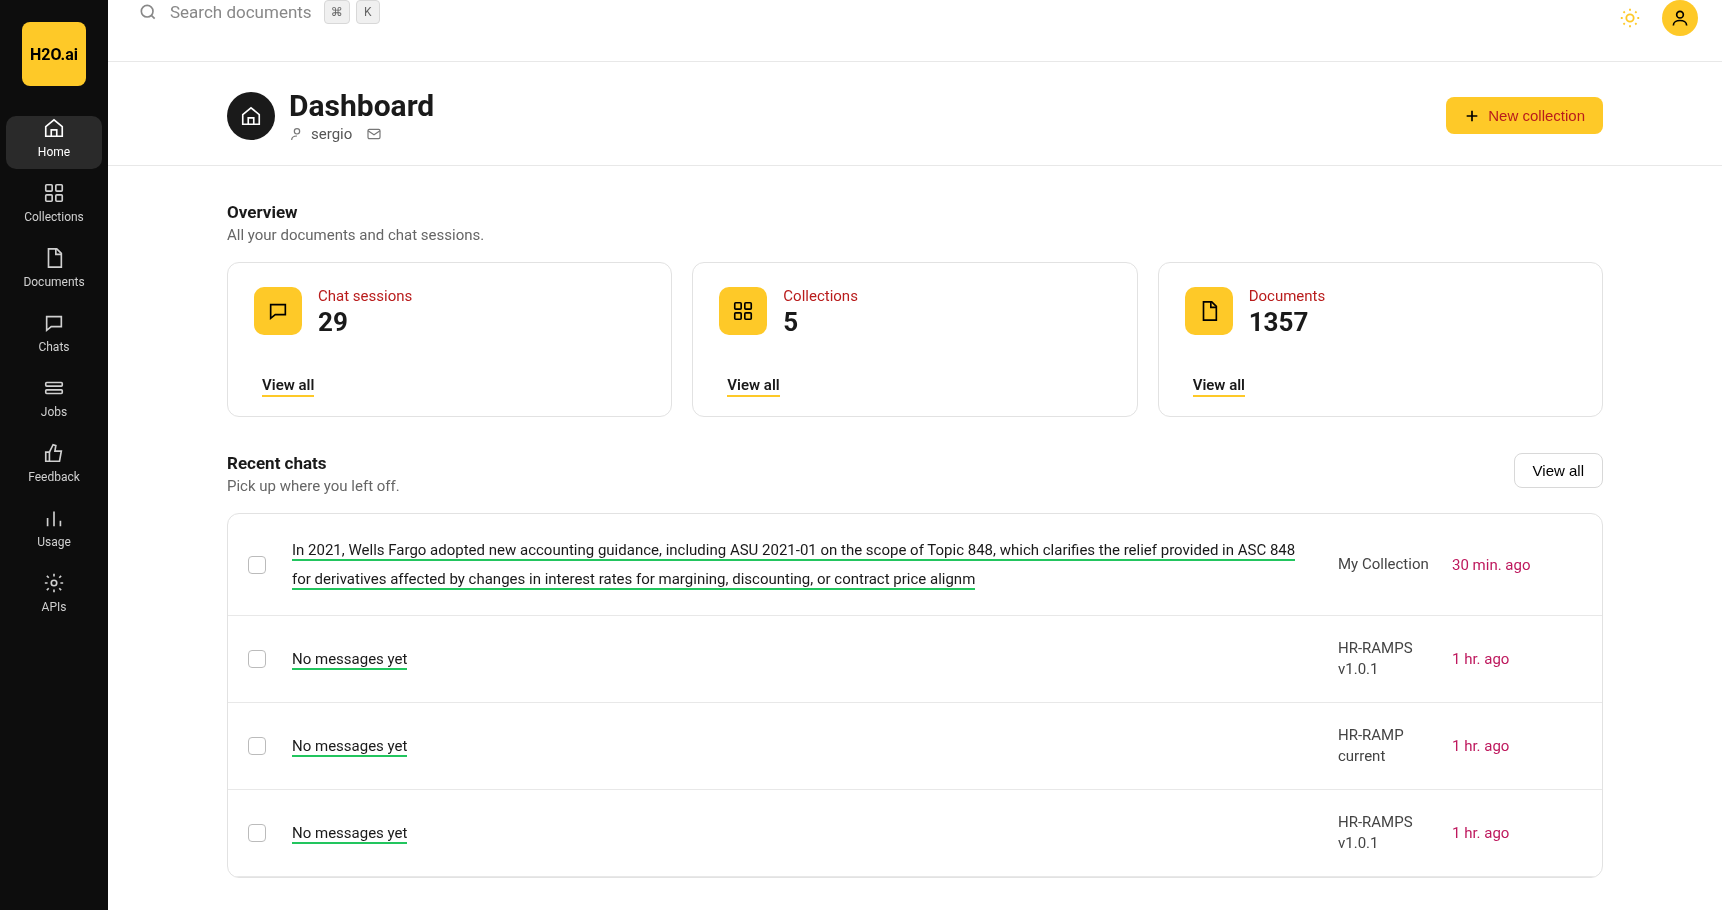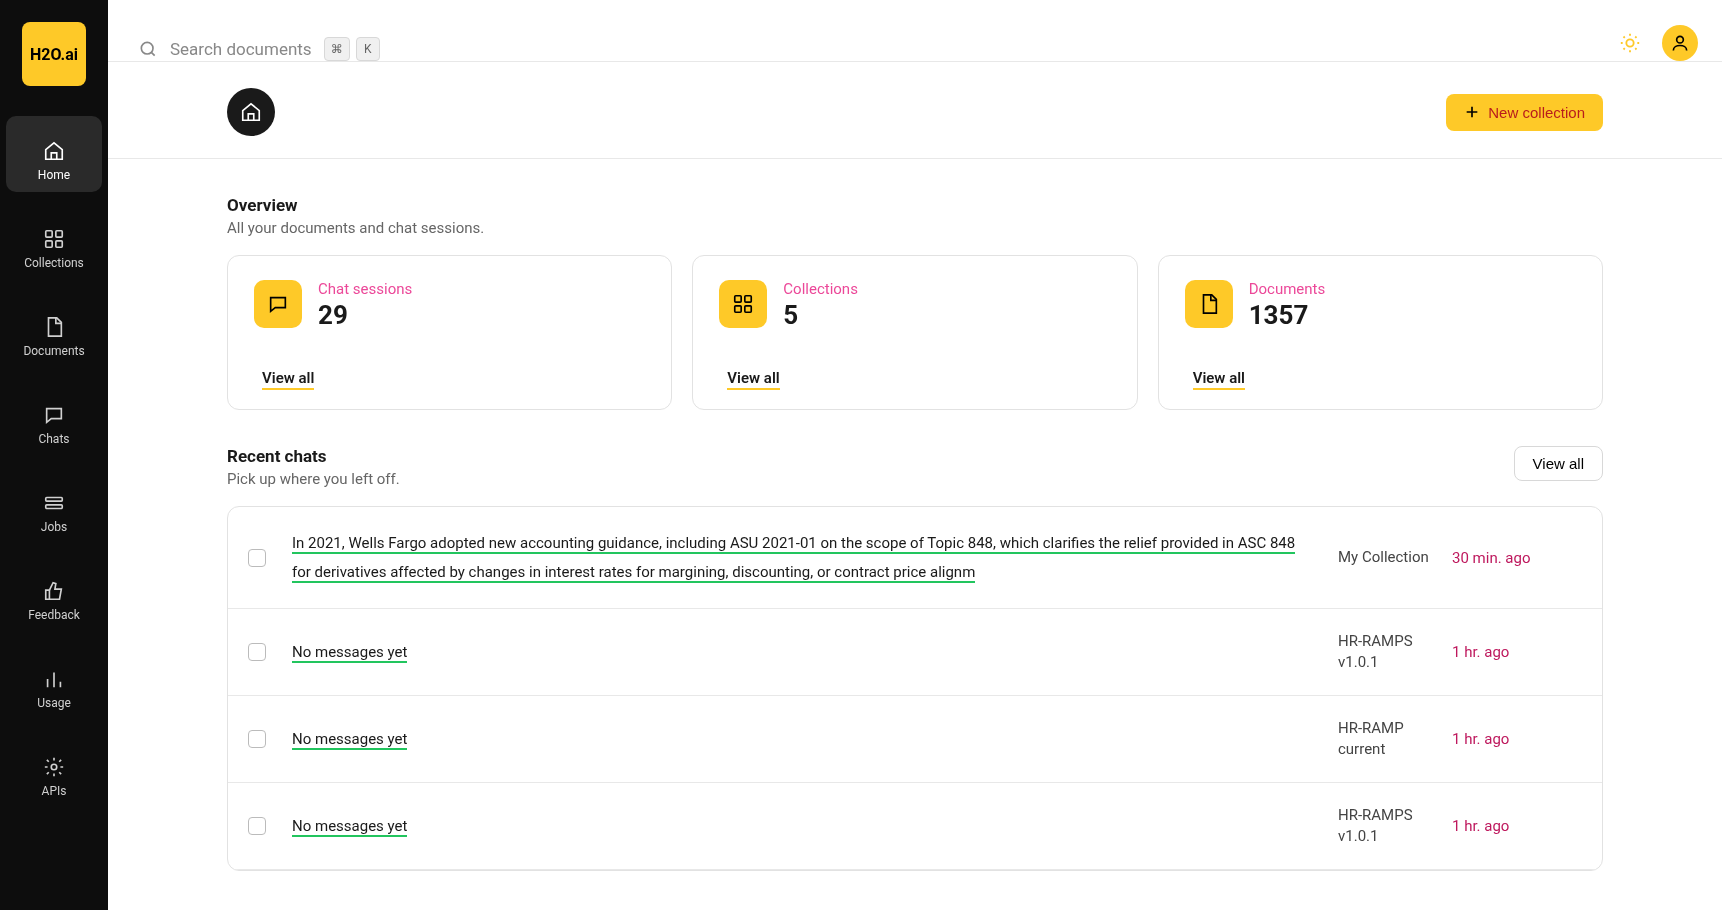--- a/index.html
+++ b/index.html
@@ -2,31 +2,31 @@
 <html><head>
 <meta charset="utf-8">
 <style>
 * { box-sizing: border-box; margin: 0; padding: 0; }
 body { font-family: -apple-system, BlinkMacSystemFont, "Segoe UI", Roboto, sans-serif; background: #fff; color: #1a1a1a; width: 1722px; height: 910px; overflow: hidden; }
 .app { display: flex; height: 100%; }
 
 
 .sidebar { width: 108px; background: #0d0d0d; display: flex; flex-direction: column; align-items: center; padding-top: 22px; gap: 12px; flex-shrink: 0; }
 .logo { width: 64px; height: 64px; background: #fec928; border-radius: 8px; display: flex; align-items: center; justify-content: center; font-weight: 700; font-size: 16px; color: #000; margin-bottom: 18px; }
-.nav-item { width: 96px; display: flex; flex-direction: column; align-items: center; gap: 6px; padding: 24px 0 10px 0; border-radius: 10px; cursor: pointer; color: #d0d0d0; }
+.nav-item { width: 96px; display: flex; flex-direction: column; align-items: center; gap: 6px; padding: 1px 0 10px 0; border-radius: 10px; cursor: pointer; color: #d0d0d0; }
 .nav-item.active { background: #2a2a2a; color: #fff; }
 .nav-item svg { width: 22px; height: 22px; stroke: #d0d0d0; fill: none; stroke-width: 1.8; }
 .nav-item.active svg { stroke: #fff; }
 .nav-label { font-size: 12px; }
 
 
 .main { flex: 1; display: flex; flex-direction: column; overflow: hidden; }
 
 
-.topbar { height: 62px; display: flex; align-items: flex-end; padding: 0 24px 0 30px; border-bottom: 1px solid #e8e8e8; gap: 14px; }
+.topbar { height: 62px; display: flex; align-items: flex-start; padding: 0 24px 0 30px; border-bottom: 1px solid #e8e8e8; gap: 14px; }
 .search { display: flex; align-items: center; gap: 12px; color: #888; font-size: 17px; }
 .kbd-group { display: flex; gap: 6px; }
 .kbd { display: inline-flex; align-items: center; justify-content: center; min-width: 24px; height: 24px; padding: 0 6px; background: #f0f0f0; border: 1px solid #d8d8d8; border-radius: 4px; font-size: 12px; color: #666; }
 .topbar-spacer { flex: 1; }
 .icon-btn { width: 36px; height: 36px; border-radius: 50%; display: flex; align-items: center; justify-content: center; cursor: pointer; }
 .icon-btn.theme svg { stroke: #fec928; }
 .avatar { background: #fec928; }
 .avatar svg { stroke: #000; }
 
 
@@ -48,21 +48,21 @@
 .section-titles p { font-size: 15px; color: #666; }
 .section-header-action { margin-left: auto; }
 .outline-btn { background: #fff; border: 1px solid #d8d8d8; padding: 8px 18px; border-radius: 8px; font-size: 15px; cursor: pointer; }
 
 
 .cards { display: flex; gap: 20px; }
 .card { flex: 1; border: 1px solid #e2e2e2; border-radius: 12px; padding: 24px 26px 22px 26px; }
 .card-top { display: flex; gap: 16px; align-items: flex-start; margin-bottom: 38px; }
 .card-icon { width: 48px; height: 48px; background: #fec928; border-radius: 10px; display: flex; align-items: center; justify-content: center; }
 .card-icon svg { width: 22px; height: 22px; stroke: #000; fill: none; stroke-width: 1.8; }
-.card-label { font-size: 15px; color: #ec4899; margin-bottom: 2px; }
+.card-label { font-size: 15px; color: #b91c1c; margin-bottom: 2px; }
 .card-value { font-size: 26px; font-weight: 700; }
 .card-link { font-size: 15px; font-weight: 600; border-bottom: 2px solid #fec928; padding-bottom: 1px; cursor: pointer; margin-left: 8px; }
 
 
 .table { border: 1px solid #e2e2e2; border-radius: 12px; overflow: hidden; }
 .table-header { display: flex; align-items: center; background: #f7f7f7; border-bottom: 1px solid #e2e2e2; padding: 14px 20px; font-size: 15px; font-weight: 600; color: #333; }
 .table-row { display: flex; align-items: center; padding: 22px 20px; border-bottom: 1px solid #e8e8e8; font-size: 15px; }
 .col-check { width: 44px; display: flex; align-items: center; }
 .col-preview { flex: 1; padding-right: 30px; }
 .col-collection { width: 114px; padding-right: 10px; }
@@ -172,20 +172,38 @@
     <div class="content">
 
       <div class="page-header">
         <div class="page-header-inner">
           <div class="page-icon">
             <svg viewBox="0 0 24 24" fill="none" stroke-width="1.8">
                 <path d="M3 10.5 12 3l9 7.5V21H3z"></path>
                 <path d="M9 21v-7h6v7"></path>
               </svg>
           </div>
+          <div class="page-titles">
+            <h1>Dashboard</h1>
+            <div class="page-meta">
+              <span class="page-meta-item">
+                <svg viewBox="0 0 24 24" fill="none" stroke-width="1.8">
+                    <circle cx="12" cy="8" r="4"></circle>
+                    <path d="M4 21c0-4 4-6 8-6s8 2 swim8 6"></path>
+                  </svg>
+                <span>sergio</span>
+              </span>
+              <span class="page-meta-item">
+                <svg viewBox="0 0 24 24" fill="none" stroke-width="1.8">
+                    <rect x="3" y="5" width="18" height="14" rx="2"></rect>
+                    <path d="m3 7 9 6 9-6"></path>
+                  </svg>
+              </span>
+            </div>
+          </div>
           <div class="header-spacer"></div>
           <button class="primary-btn">
             <svg width="16" height="16" viewBox="0 0 24 24" fill="none" stroke="#000" stroke-width="2.5">
                 <path d="M12 4v16M4 12h16"></path>
               </svg>
             <span>New collection</span>
           </button>
         </div>
       </div>
 

